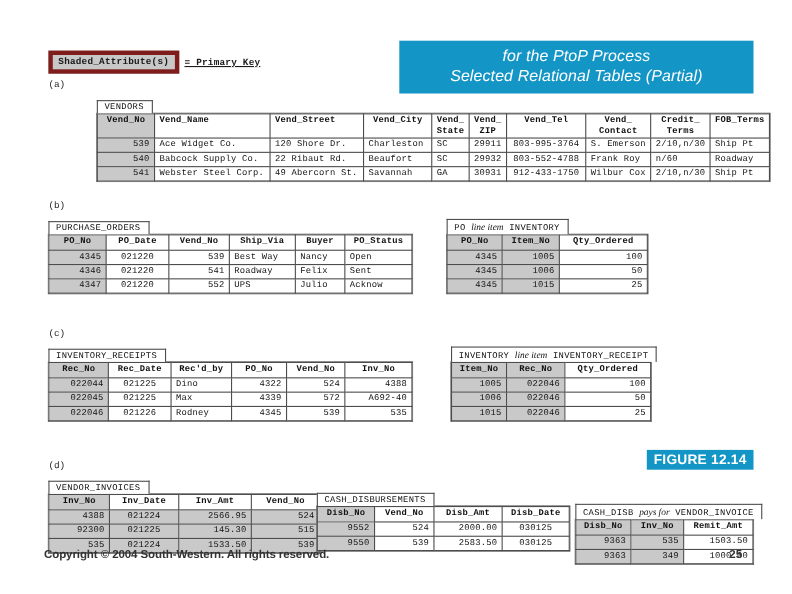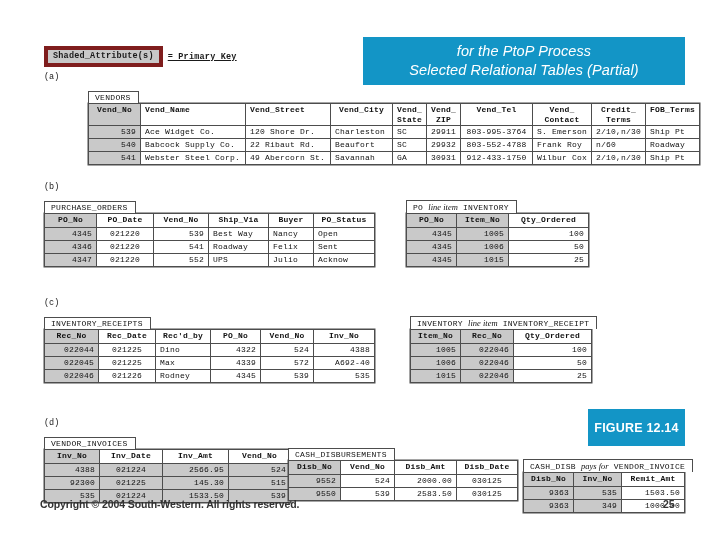--- a/index.html
+++ b/index.html
@@ -34,21 +34,21 @@
     text-align: center;
     letter-spacing: 0.1px;
   }
 
   
   .figure-tag {
     position: absolute;
     left: 588px;
     top: 409px;
     width: 97px;
-    height: 37px;
+    height: 18px;
     background: #1395c6;
     color: #ffffff;
     font-weight: bold;
     font-size: 12.5px;
     letter-spacing: 0.2px;
     display: flex;
     align-items: center;
     justify-content: center;
   }
 

